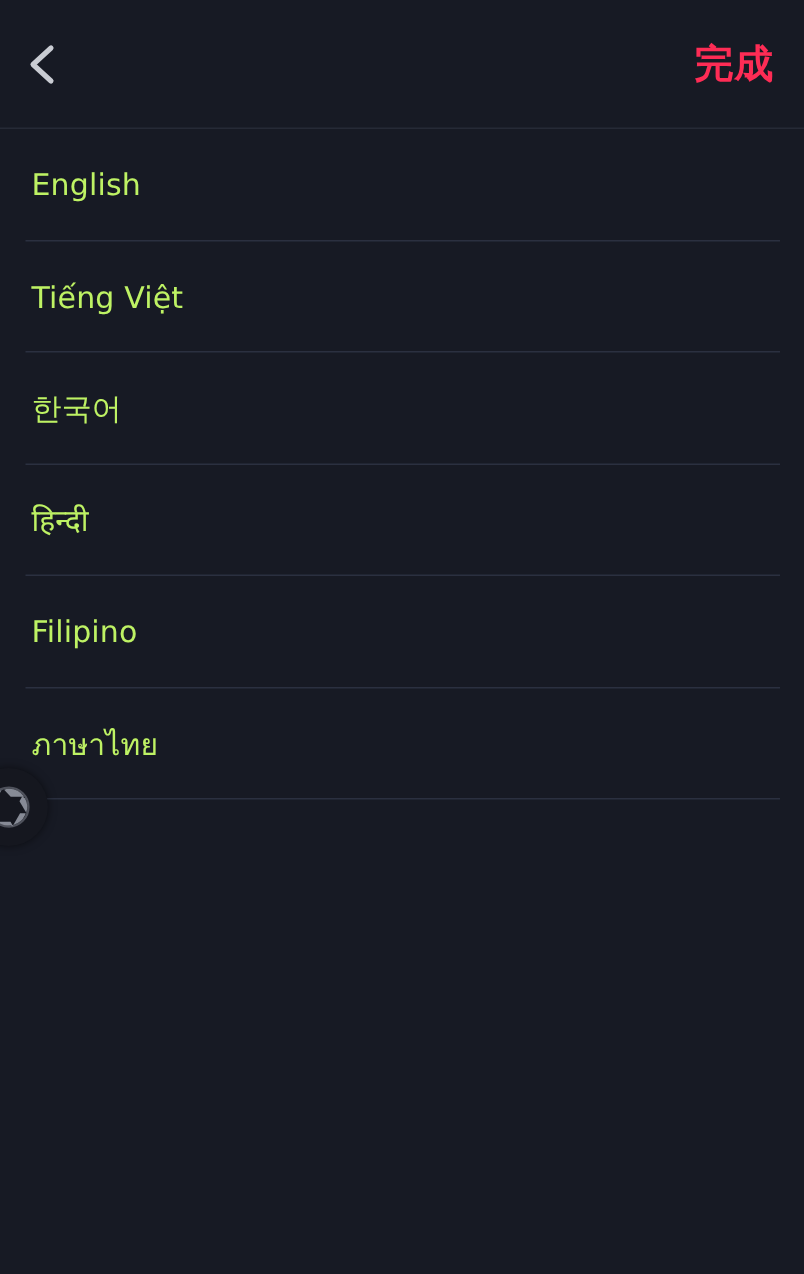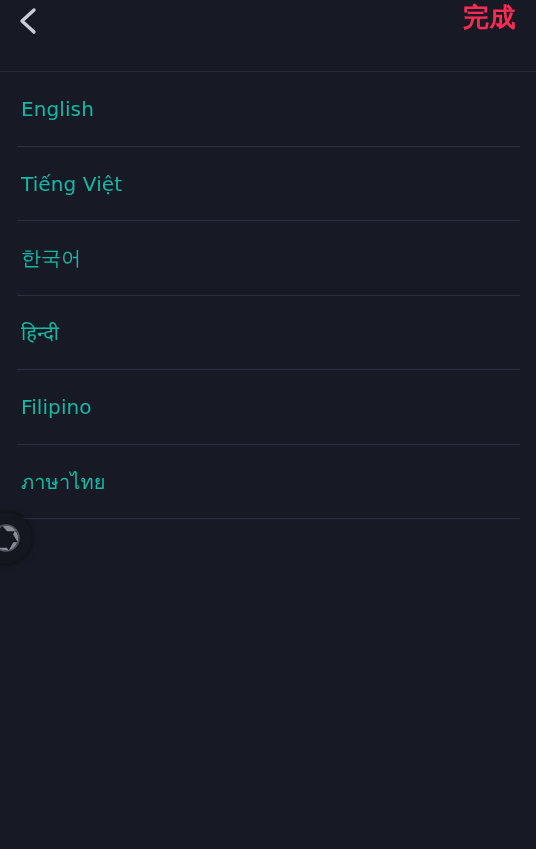--- a/index.html
+++ b/index.html
@@ -13,25 +13,25 @@
   body {
     background:#171a24;
     font-family:"Liberation Sans","DejaVu Sans",sans-serif;
     -webkit-font-smoothing:antialiased;
     position:relative;
   }
 
   
   .header {
     position:relative;
-    height:72px;
+    height:86px;
     width:100%;
     background:#171a24;
     display:flex;
-    align-items:flex-start;
+    align-items:center;
     justify-content:space-between;
     padding:0 18px 0 14px;
     border-bottom:1px solid #262a36;
   }
 
   .back-btn {
     width:42px;
     height:42px;
     display:flex;
     align-items:center;
@@ -77,21 +77,21 @@
     content:"";
     position:absolute;
     left:17px;
     right:16px;
     bottom:0;
     height:1px;
     background:#2b3040;
   }
 
   .lang-label {
-    color:#14b8a6;
+    color:#bef264;
     font-size:20px;
     font-weight:400;
     line-height:1.3;
     letter-spacing:0.1px;
     font-family:"DejaVu Sans","Liberation Sans",sans-serif;
   }
 
   
   .float-widget {
     position:absolute;

